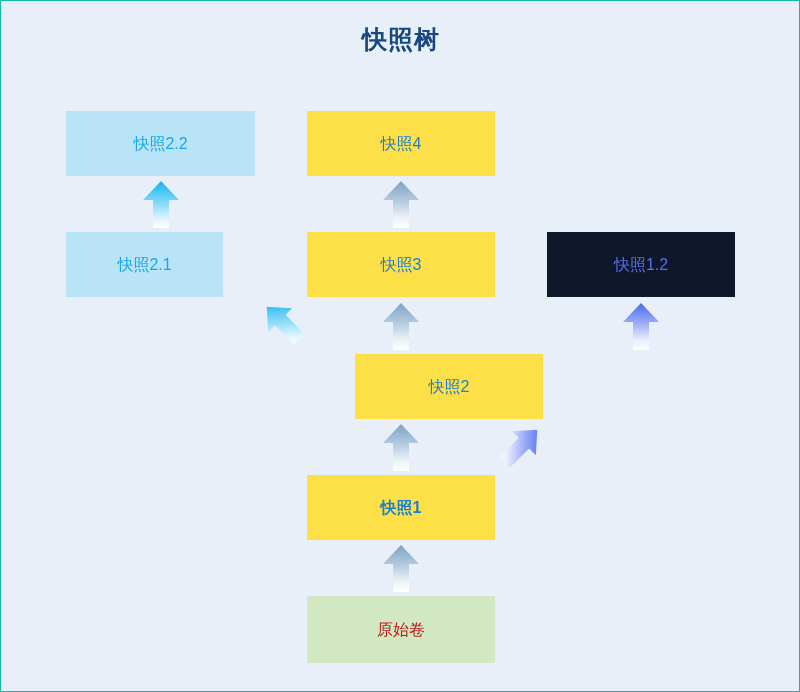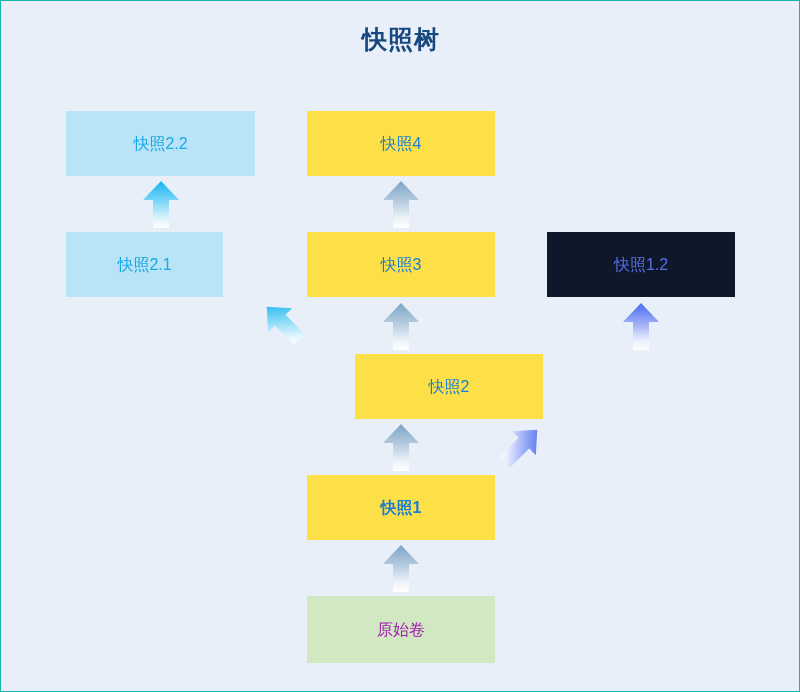--- a/index.html
+++ b/index.html
@@ -53,21 +53,21 @@
   .node.trunk {
     background: #fde047;
     color: #1a7fd4;
   }
   .node.branch1 {
     background: #0f172a;
     color: #5570e8;
   }
   .node.origin {
     background: #d2e8c3;
-    color: #a21caf;
+    color: #b91c1c;
   }
 
   
   .arrow {
     position: absolute;
   }
   .arrow svg {
     display: block;
     overflow: visible;
   }

